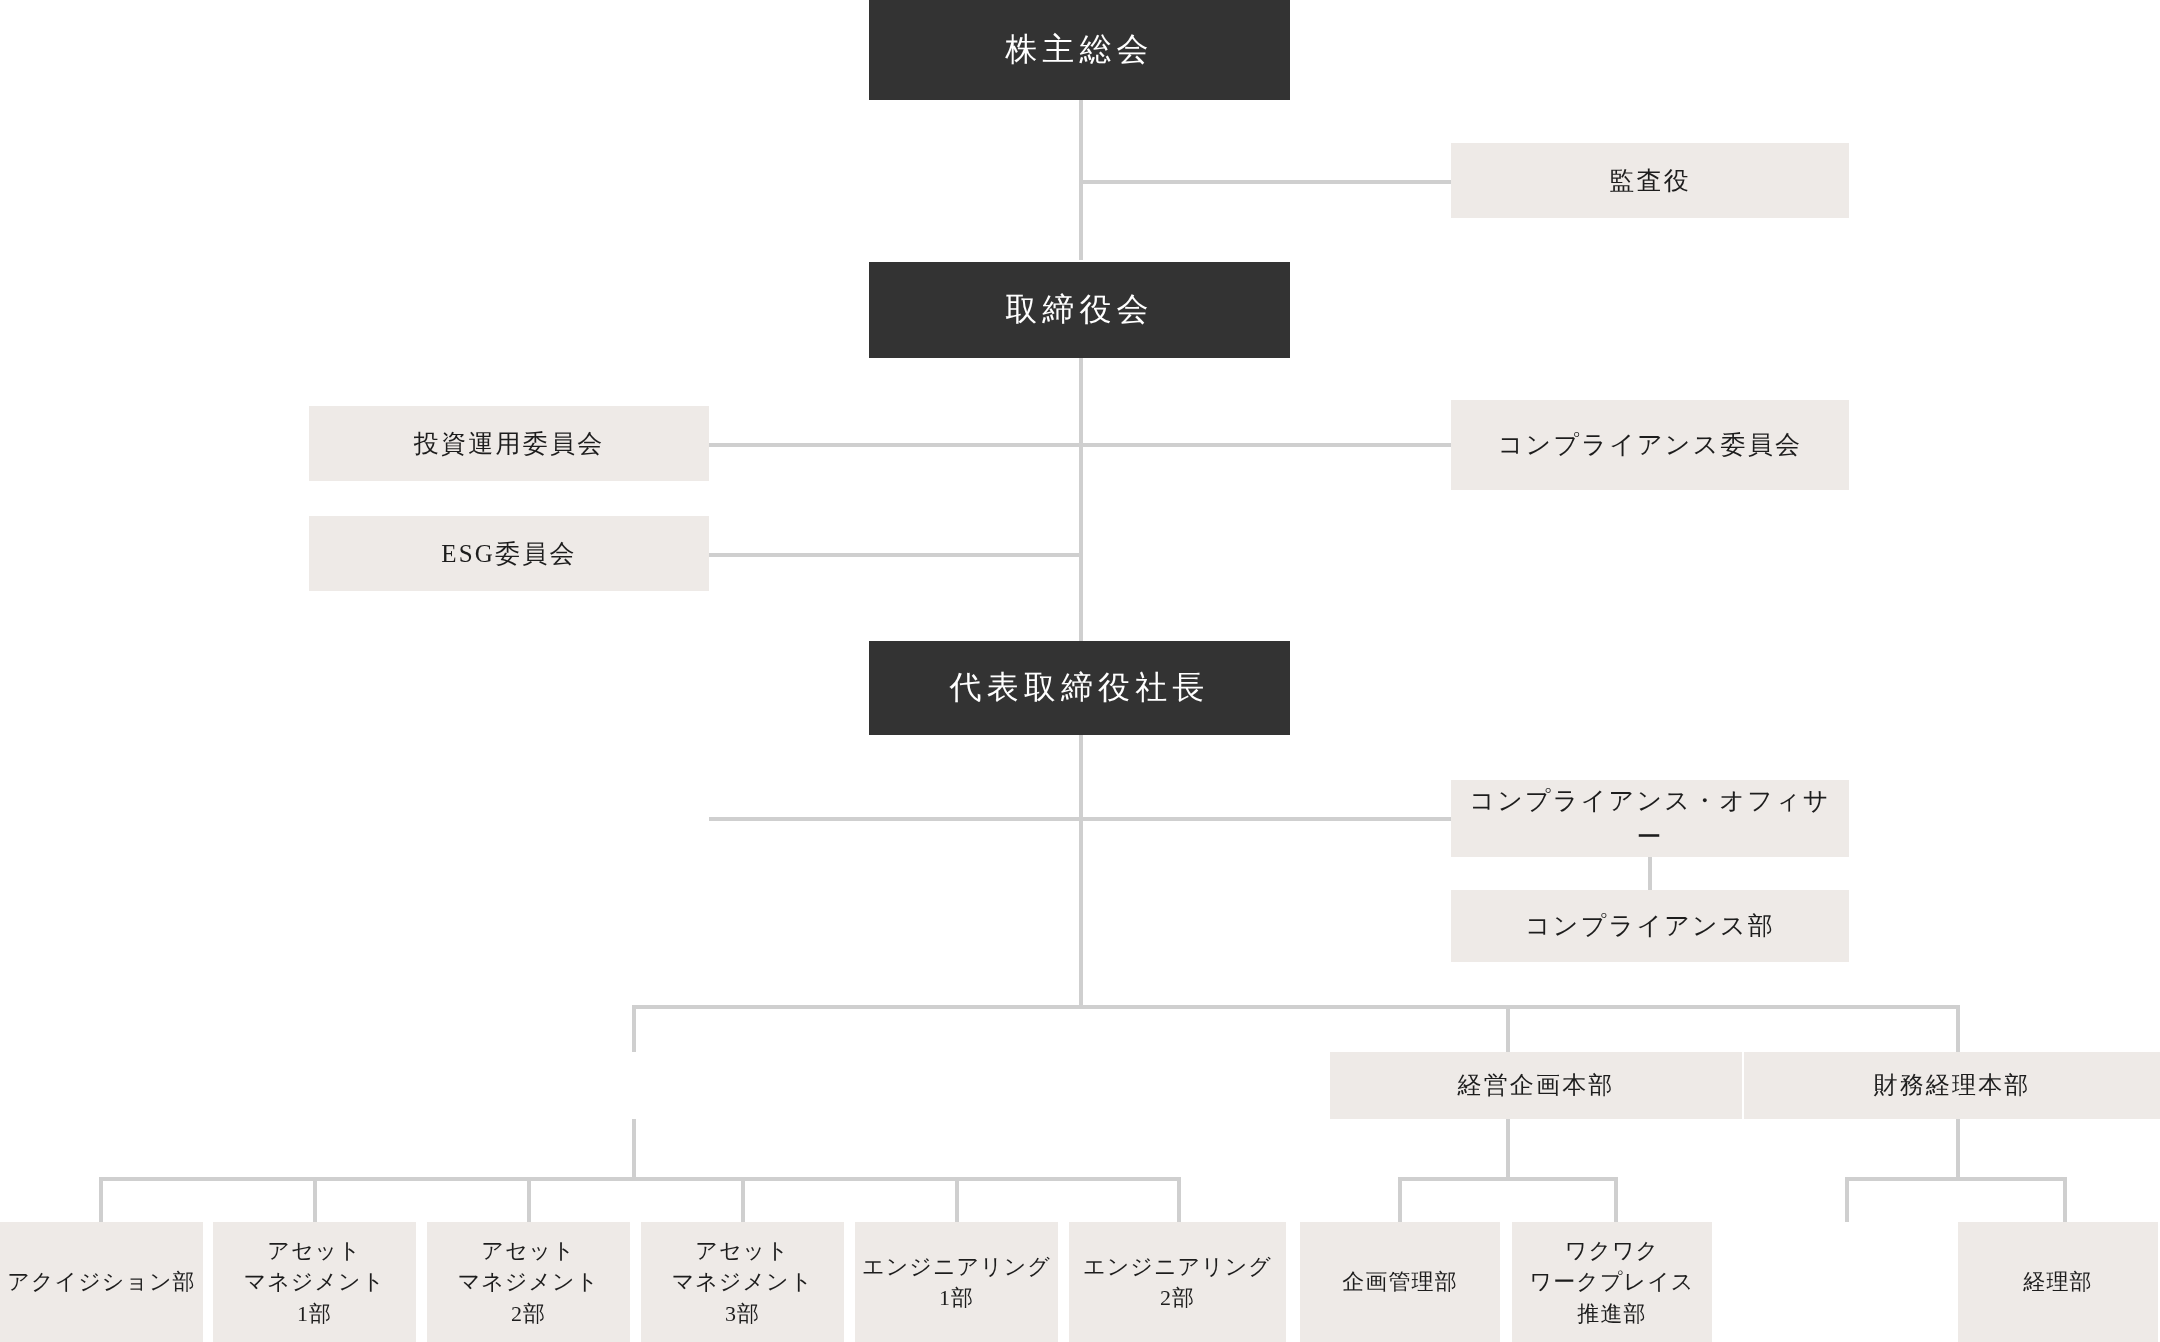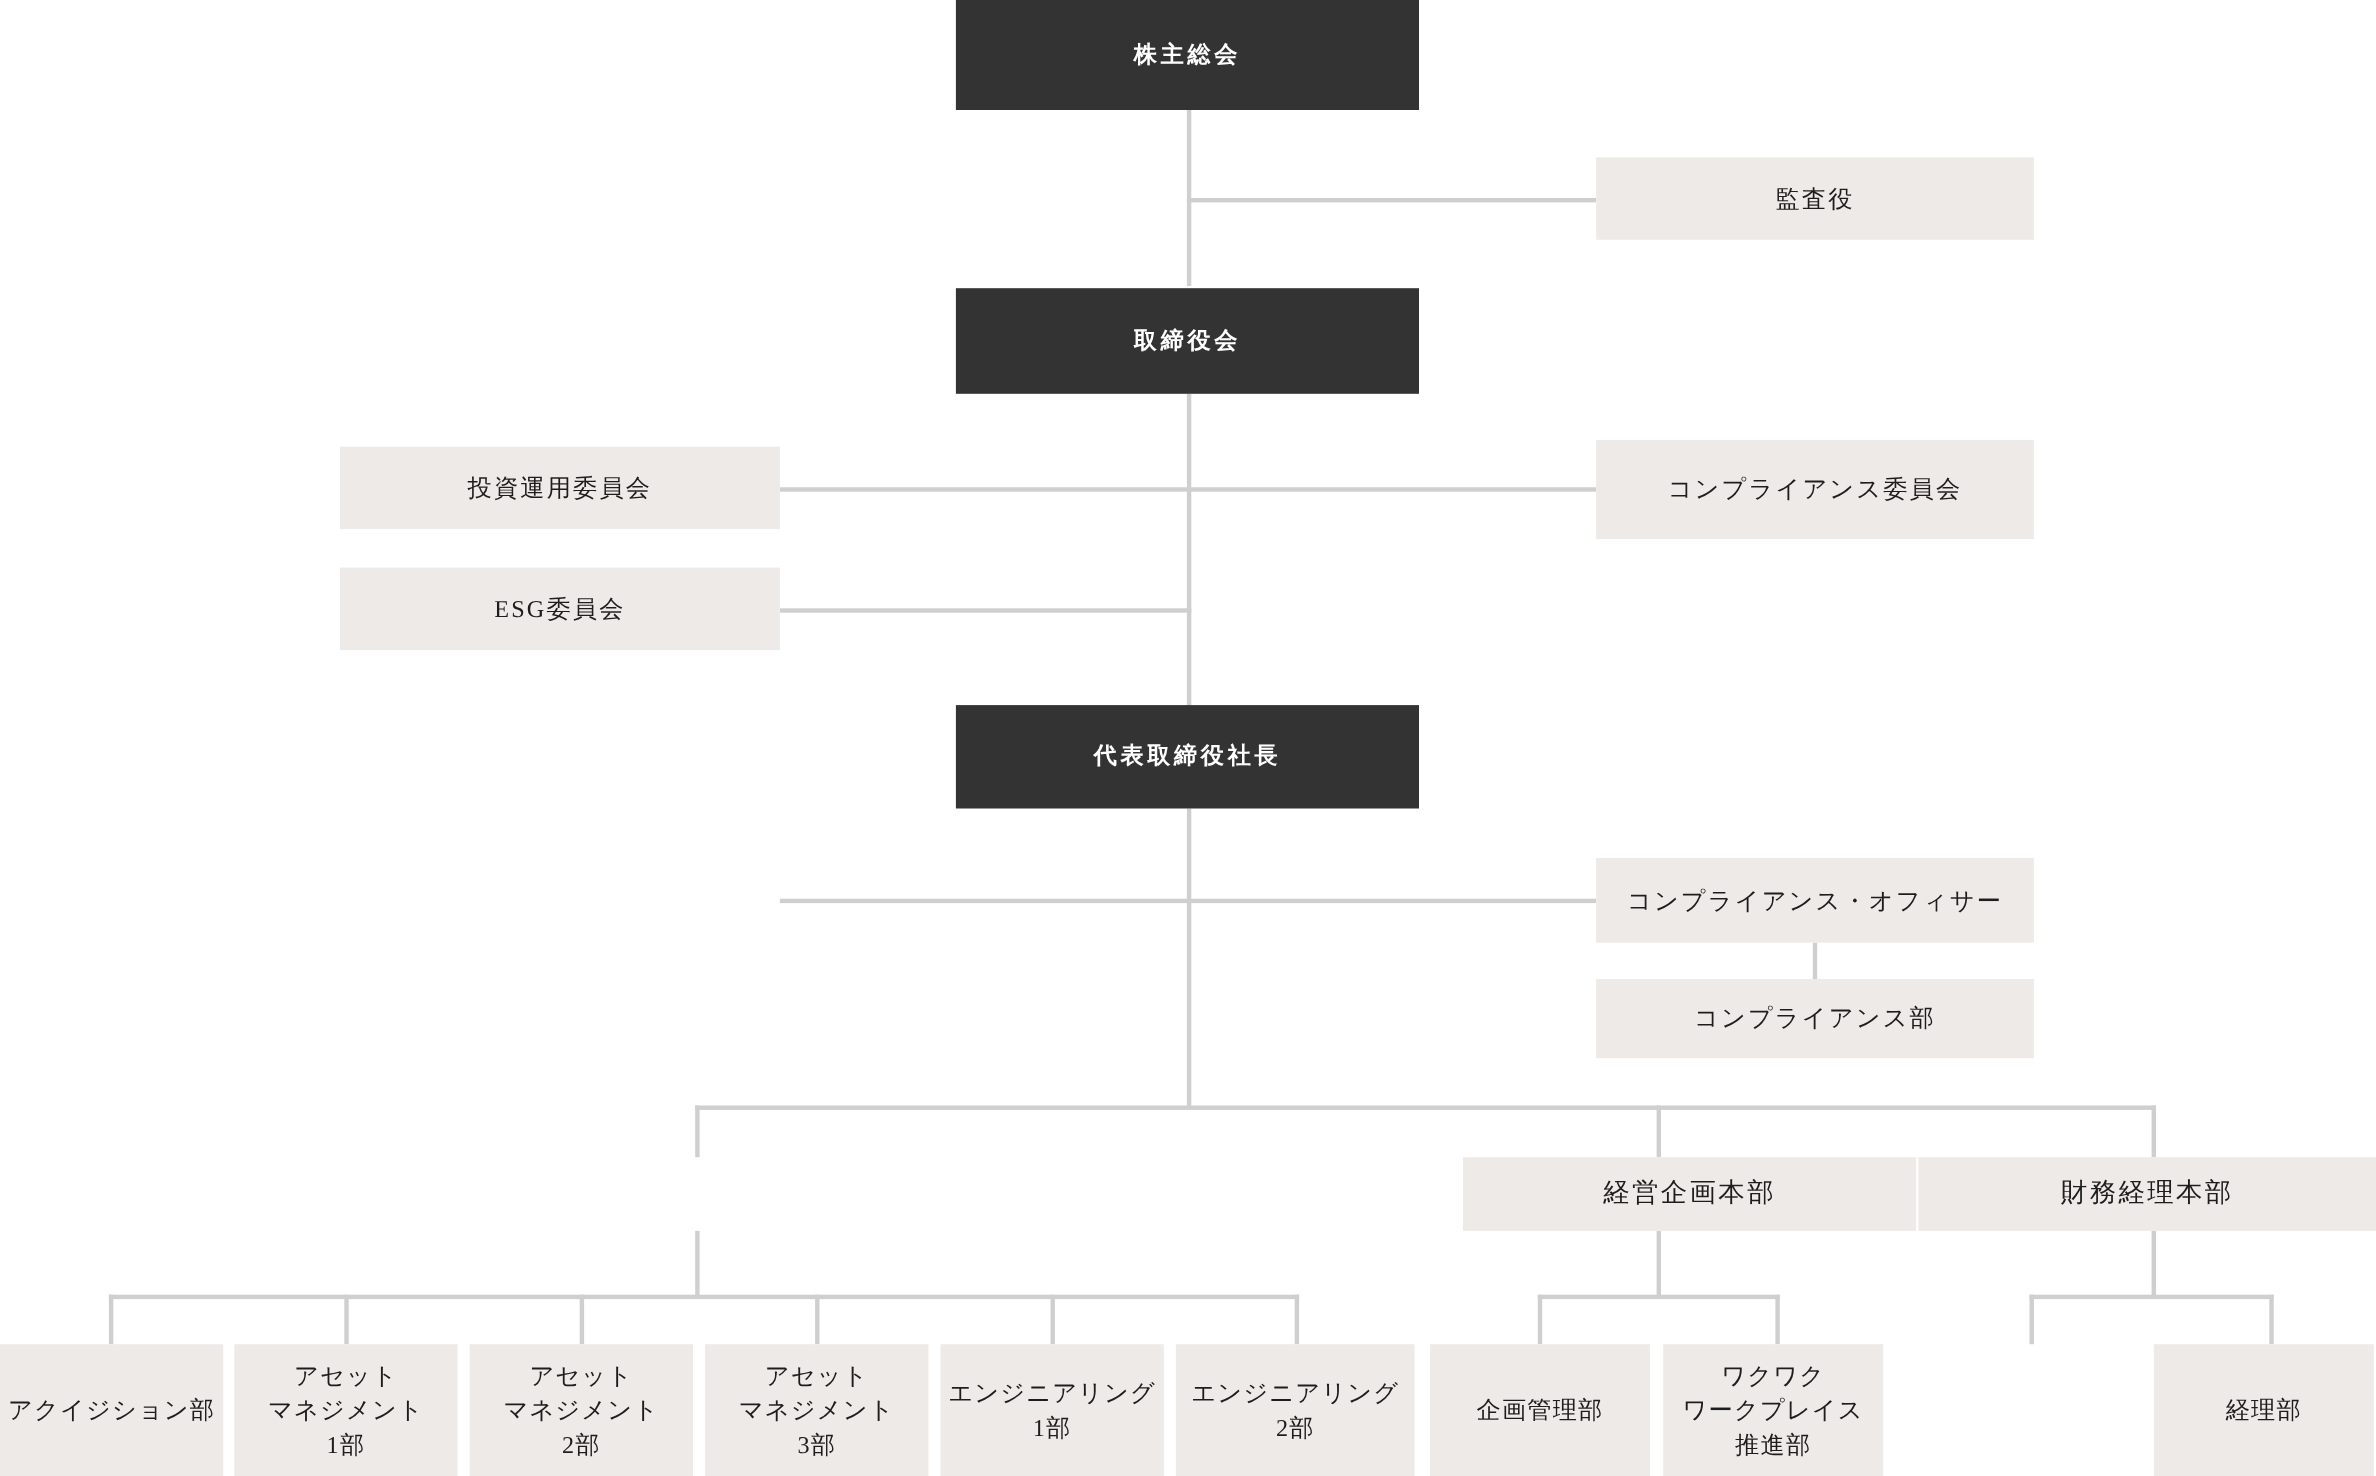--- a/index.html
+++ b/index.html
@@ -34,28 +34,28 @@
     align-items: center;
     justify-content: center;
     text-align: center;
     line-height: 1.42;
     letter-spacing: 0.09em;
     padding: 4px 6px;
   }
   .node-dark {
     background: #333333;
     color: #ffffff;
-    font-weight: 700;
-    font-size: 21px;
+    font-weight: 400;
+    font-size: 32px;
     letter-spacing: 0.16em;
   }
   .node-light {
     background: #eeeae7;
     color: #1d1d1d;
-    font-size: 22px;
+    font-size: 25px;
   }
   .node-light.lvl-div { font-size: 24px; }
   .node-light.dept { font-size: 22px; letter-spacing: 0.05em; }
   .node span { display: block; }
 </style>
 </head>
 <body>
 
 <div id="chart-root">
 

